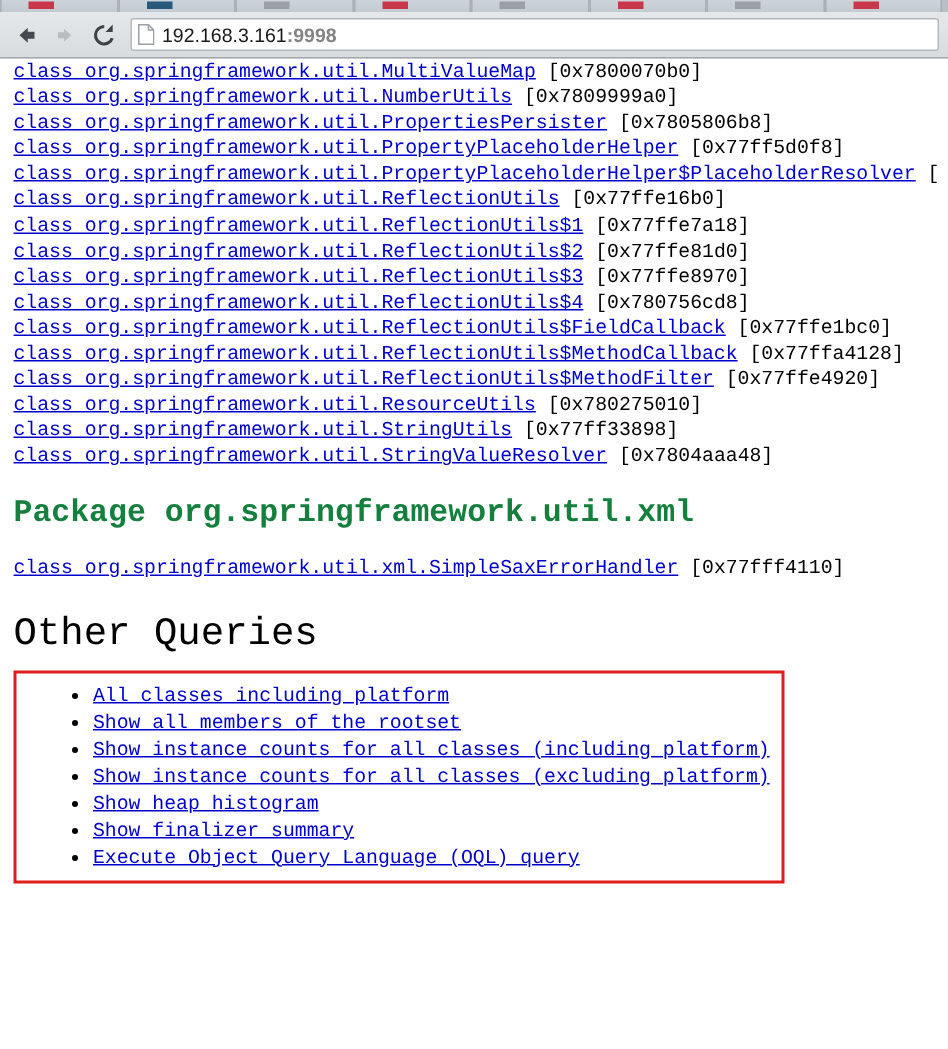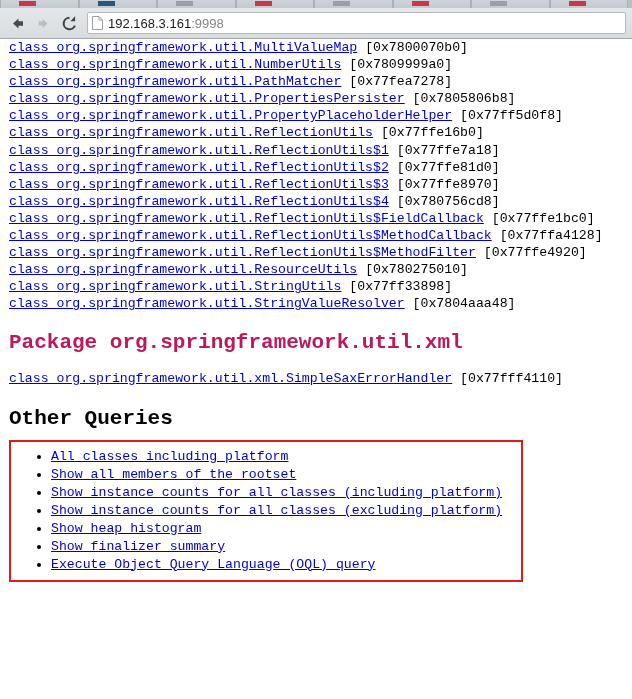--- a/index.html
+++ b/index.html
@@ -76,21 +76,21 @@
     padding: 0 4px;
     box-sizing: border-box;
   }
   #url-text {
     font-family: "Liberation Sans", sans-serif;
     font-size: 13px;
     color: #1a1a1a;
     margin-left: 5px;
     white-space: nowrap;
   }
-  #url-text .port { color: #848484; }
+  #url-text .port { color: #848484; font-weight: bold; }
 
   
   #page {
     width: 632px;
     height: 660px;
     overflow: hidden;
     background: #ffffff;
     padding: 0;
     box-sizing: border-box;
   }
@@ -105,39 +105,39 @@
   .class-line a {
     color: #0000cc;
     text-decoration: underline;
   }
   .addr { color: #000000; }
 
   h2.pkg-heading {
     font-family: "Liberation Mono", "DejaVu Sans Mono", monospace;
     font-size: 21px;
     font-weight: bold;
-    color: #be185d;
+    color: #15803d;
     margin: 18px 0 16px 9px;
     white-space: nowrap;
   }
   h2.other-heading {
     font-family: "Liberation Mono", "DejaVu Sans Mono", monospace;
-    font-size: 21px;
-    font-weight: bold;
+    font-size: 26px;
+    font-weight: normal;
     color: #000000;
     margin: 20px 0 10px 9px;
     white-space: nowrap;
   }
 
   #other-queries-box {
     border: 2px solid #e01b1b;
     margin: 0 0 0 9px;
     width: 514px;
     box-sizing: border-box;
-    padding: 6px 0 6px 1px;
+    padding: 6px 0 6px 12px;
   }
   #other-queries-box ul {
     margin: 0;
     padding-left: 39px;
     list-style-type: disc;
   }
   #other-queries-box li {
     font-family: "Liberation Mono", "DejaVu Sans Mono", monospace;
     font-size: 13.2px;
     line-height: 18px;
@@ -210,23 +210,23 @@
       <span id="url-text"><span>192.168.3.161</span><span class="port">:9998</span></span>
     </div>
   </div>
 </div>
 
 <div id="page">
 
   <div id="util-class-list">
       <div class="class-line"><a href="#">class org.springframework.util.MultiValueMap</a><span class="addr"> [0x7800070b0]</span></div>
       <div class="class-line"><a href="#">class org.springframework.util.NumberUtils</a><span class="addr"> [0x7809999a0]</span></div>
-      <div class="class-line"><a href="#">class org.springframework.util.PathMatcher</a><span class="addr"> [0x77fea7278]</span></div>
       <div class="class-line"><a href="#">class org.springframework.util.PropertiesPersister</a><span class="addr"> [0x7805806b8]</span></div>
       <div class="class-line"><a href="#">class org.springframework.util.PropertyPlaceholderHelper</a><span class="addr"> [0x77ff5d0f8]</span></div>
+      <div class="class-line"><a href="#">class org.springframework.util.PropertyPlaceholderHelper$PlaceholderResolver</a><span class="addr"> [</span></div>
       <div class="class-line"><a href="#">class org.springframework.util.ReflectionUtils</a><span class="addr"> [0x77ffe16b0]</span></div>
       <div class="class-line"><a href="#">class org.springframework.util.ReflectionUtils$1</a><span class="addr"> [0x77ffe7a18]</span></div>
       <div class="class-line"><a href="#">class org.springframework.util.ReflectionUtils$2</a><span class="addr"> [0x77ffe81d0]</span></div>
       <div class="class-line"><a href="#">class org.springframework.util.ReflectionUtils$3</a><span class="addr"> [0x77ffe8970]</span></div>
       <div class="class-line"><a href="#">class org.springframework.util.ReflectionUtils$4</a><span class="addr"> [0x780756cd8]</span></div>
       <div class="class-line"><a href="#">class org.springframework.util.ReflectionUtils$FieldCallback</a><span class="addr"> [0x77ffe1bc0]</span></div>
       <div class="class-line"><a href="#">class org.springframework.util.ReflectionUtils$MethodCallback</a><span class="addr"> [0x77ffa4128]</span></div>
       <div class="class-line"><a href="#">class org.springframework.util.ReflectionUtils$MethodFilter</a><span class="addr"> [0x77ffe4920]</span></div>
       <div class="class-line"><a href="#">class org.springframework.util.ResourceUtils</a><span class="addr"> [0x780275010]</span></div>
       <div class="class-line"><a href="#">class org.springframework.util.StringUtils</a><span class="addr"> [0x77ff33898]</span></div>

